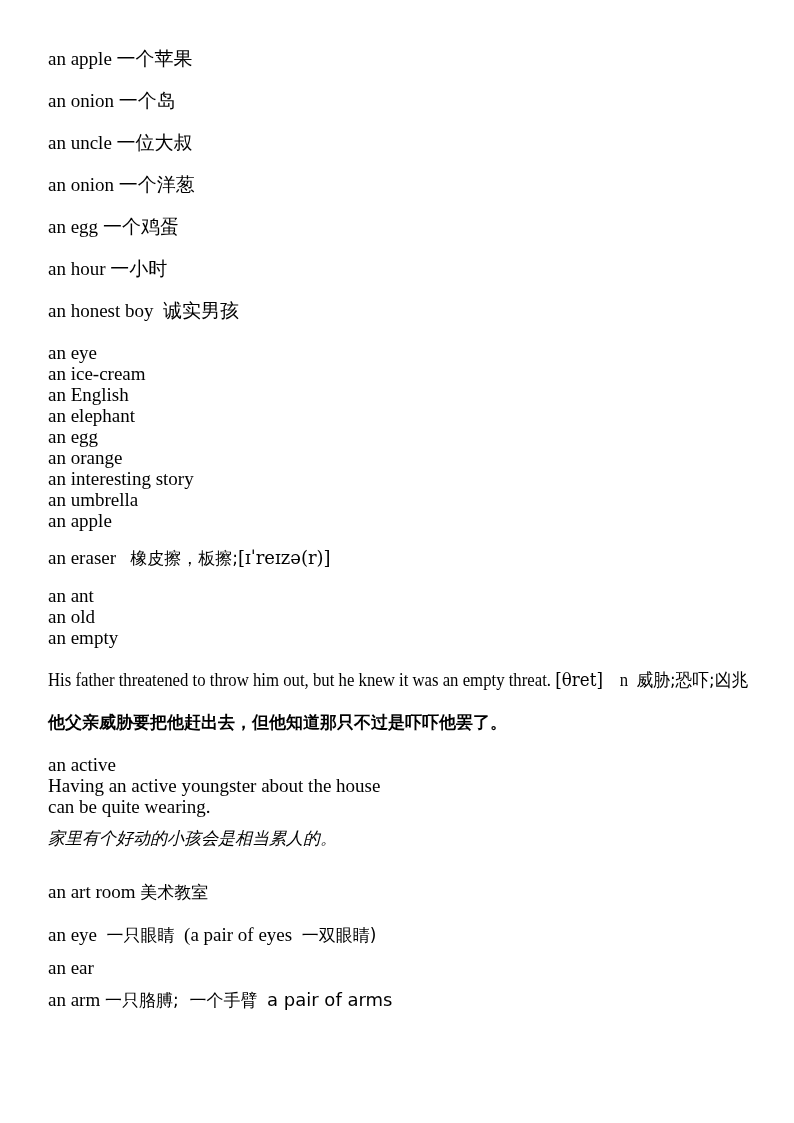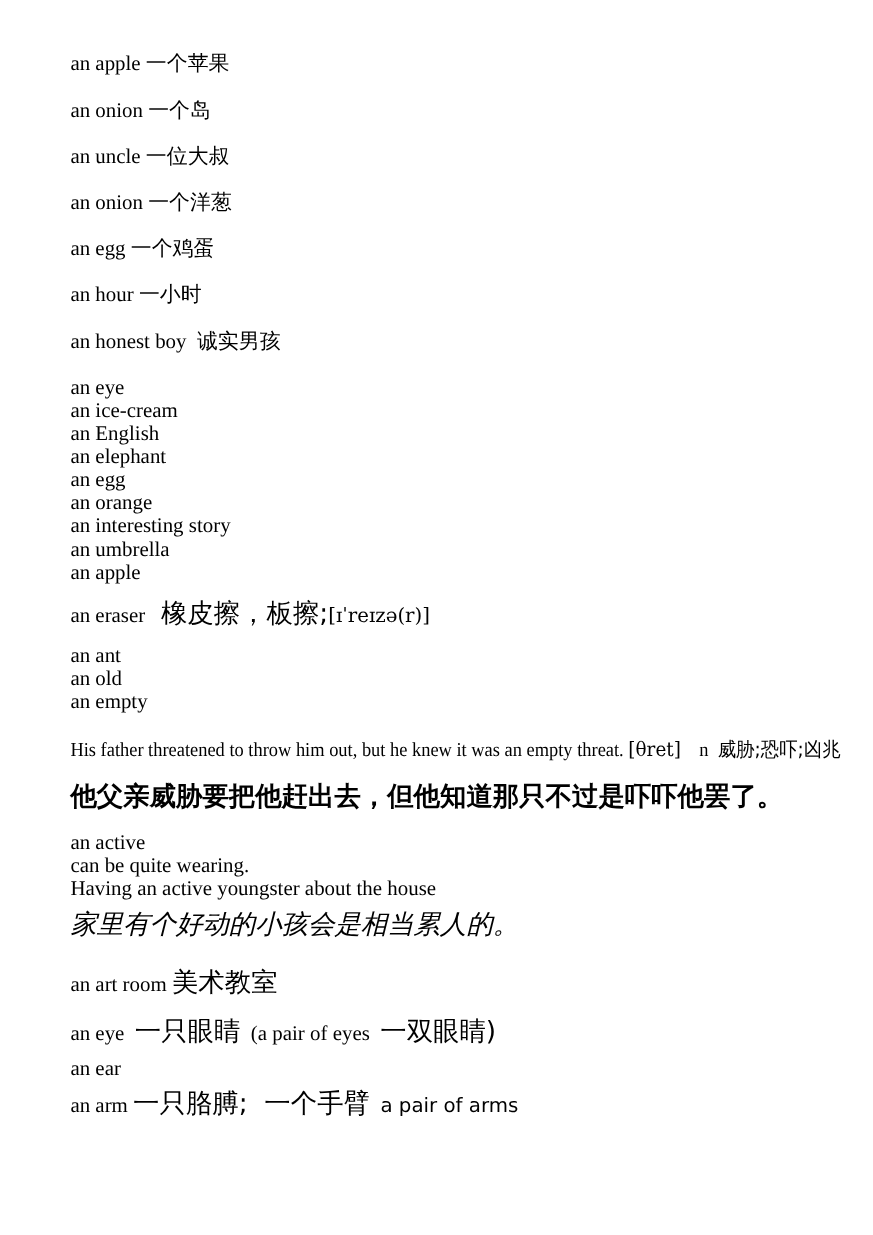--- a/index.html
+++ b/index.html
@@ -17,21 +17,21 @@
   }
   .page {
     position: absolute;
     left: 0; top: 0;
     width: 794px;
     height: 1123px;
     background: #fff;
   }
   .content {
     position: absolute;
-    left: 64px;
+    left: 48px;
     top: 48px;
     width: 730px;
   }
 
   
   .line {
     font-size: 19px;
     line-height: 21px;
     white-space: pre-wrap;
     color: #000;
@@ -52,21 +52,21 @@
   .condensed {
     font-size: 18px;
     line-height: 42px;
     transform: scaleX(0.93);
     transform-origin: left center;
     white-space: normal;
     width: 795px;
   }
   .cn {
     font-family: "DejaVu Sans", "Liberation Sans", sans-serif;
-    font-size: 24px;
+    font-size: 17px;
   }
   .sans {
     font-family: "DejaVu Sans", "Liberation Sans", sans-serif;
     font-size: 18px;
   }
   .ipa {
     font-family: "DejaVu Serif", "Liberation Serif", serif;
     font-size: 18px;
   }
   .cn-big {
@@ -125,22 +125,22 @@
     <div class="condensed"><span>His father threatened to throw him out, but he knew it was an empty threat.</span> <span class="ipa">[θret]</span>&nbsp;&nbsp;&nbsp; <span>n</span>&nbsp; <span class="wrap-cn">威胁;恐</span><span class="wrap-cn">吓;凶兆</span></div>
 
     <div class="block-gap-sm"></div>
 
     <div class="line cn" style="line-height:21px;font-weight:bold;">他父亲威胁要把他赶出去，但他知道那只不过是吓吓他罢了。</div>
 
     <div class="block-gap-lg"></div>
 
     <div>
       <div class="line entry-tight">an active</div>
+      <div class="line entry-tight">Having an active youngster about the house</div>
       <div class="line entry-tight">can be quite wearing.</div>
-      <div class="line entry-tight">Having an active youngster about the house</div>
     </div>
 
     <div class="block-gap-sm"></div>
 
     <div class="line cn" style="line-height:21px;font-style:italic;">家里有个好动的小孩会是相当累人的。</div>
 
     <div class="block-gap-md"></div>
 
 
     <div class="block-gap-md"></div>

